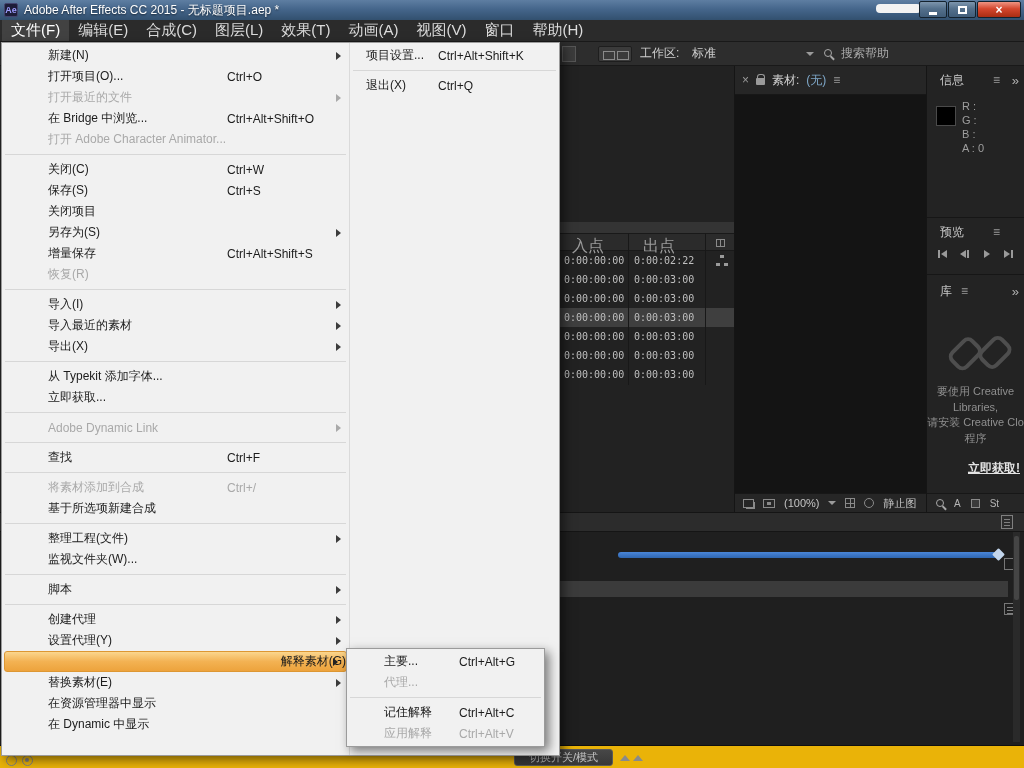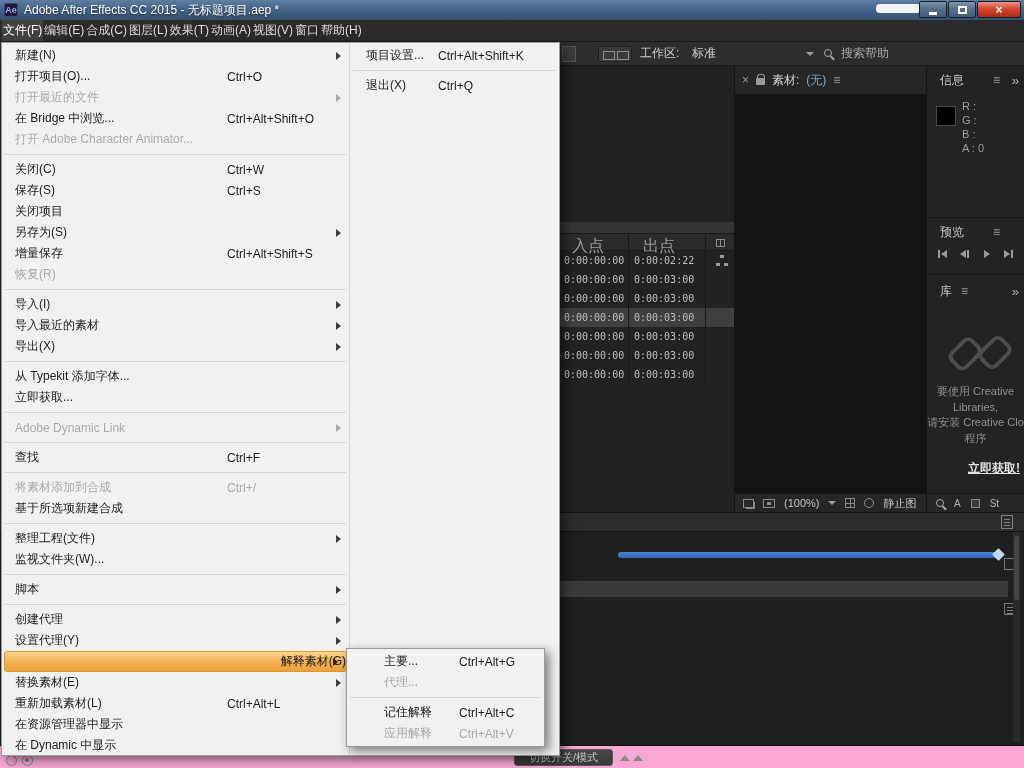--- a/index.html
+++ b/index.html
@@ -20,21 +20,21 @@
              background:linear-gradient(180deg,#7d95ad,#54708c 45%,#415d79);
              display:flex; align-items:center; justify-content:center; }
   .win-btn.close { width:44px; background:linear-gradient(180deg,#ee9483,#d4472e 45%,#a92d13);
                    font-size:12px; font-weight:bold; }
   .glyph-min { width:8px; height:3px; background:#fff; margin-top:7px; }
   .glyph-max { width:9px; height:8px; border:2px solid #fff; }
 
   
   .menubar { position:absolute; left:0; top:20px; width:100%; height:22px; background:#2b2b2b;
              border-bottom:1px solid #191919; display:flex; align-items:stretch; padding-left:2px; }
-  .mb-item { color:#dcdcdc; font-size:12px; padding:0 1px; display:flex; align-items:center; cursor:default; white-space:nowrap; }
+  .mb-item { color:#dcdcdc; font-size:15px; padding:0 9px; display:flex; align-items:center; cursor:default; white-space:nowrap; }
   .mb-item.active { background:#424242; color:#fff; }
 
   
   .toolbar { position:absolute; left:0; top:42px; width:100%; height:24px; background:#2d2d2d; border-bottom:1px solid #191919; }
   .tb-tool1 { position:absolute; left:562px; top:4px; width:14px; height:16px; background:#3b3b3b; border:1px solid #565656; }
   .tb-ws-icon { position:absolute; left:598px; top:4px; width:34px; height:16px; background:#3b3b3b;
                 border:1px solid #1e1e1e; border-radius:2px; }
   .tb-ws-icon::before { content:""; position:absolute; left:4px; top:4px; width:10px; height:7px; border:1px solid #8a8a8a; }
   .tb-ws-icon::after  { content:""; position:absolute; left:18px; top:4px; width:10px; height:7px; border:1px solid #8a8a8a; }
   .tb-text { position:absolute; top:0; line-height:23px; font-size:12px; color:#cfcfcf; white-space:nowrap; }
@@ -120,36 +120,36 @@
   .doc-icon::before { content:""; position:absolute; left:2px; top:3px; width:6px; height:1px; background:#7f7f7f; box-shadow:0 3px 0 #7f7f7f,0 6px 0 #7f7f7f; }
   .tl-main { position:absolute; left:0; top:532px; width:100%; height:213px; background:#1f1f1f; }
   .tl-navbar { position:absolute; left:618px; top:20px; width:384px; height:6px; border-radius:3px;
                background:linear-gradient(180deg,#4a86d8,#2f66b0); }
   .tl-handle { position:absolute; left:376px; top:-2px; width:9px; height:9px; background:#c3d6ec; transform:rotate(45deg); border-radius:1px; }
   .tl-band { position:absolute; left:558px; top:49px; width:450px; height:16px; background:#3b3b3b; }
   .tl-icon-a { position:absolute; left:1004px; top:26px; width:14px; height:12px; border:1px solid #777; }
   .tl-icon-b { position:absolute; left:1004px; top:71px; width:14px; height:12px; border:1px solid #777; }
   .tl-scroll { position:absolute; left:1013px; top:0; width:7px; height:210px; background:#2a2a2a; }
   .tl-thumb { position:absolute; left:1px; top:4px; width:5px; height:64px; background:#454545; border-radius:2px; }
-  .tl-bottom { position:absolute; left:0; top:745px; width:100%; height:23px; background:#f9a8d4; border-top:1px solid #101010; }
+  .tl-bottom { position:absolute; left:0; top:745px; width:100%; height:23px; background:#eab308; border-top:1px solid #101010; }
   .toggle-circle { position:absolute; top:9px; width:11px; height:11px; border:1.5px solid #808080; border-radius:50%; }
   .toggle-circle.dot::after { content:""; position:absolute; left:2px; top:2px; width:4px; height:4px; background:#808080; border-radius:50%; }
   .tl-toggle-btn { position:absolute; left:514px; top:3px; width:99px; height:17px;
                    background:linear-gradient(180deg,#474747,#383838); border:1px solid #5a5a5a; border-radius:3px;
                    color:#c6c6c6; font-size:11px; display:flex; align-items:center; justify-content:center; white-space:nowrap; }
   .tri-up { width:0; height:0; border-left:5px solid transparent; border-right:5px solid transparent; border-bottom:6px solid #8a8a8a; }
   .tl-tris { position:absolute; left:620px; top:9px; display:flex; gap:3px; }
 
   
   .menu-panel { position:absolute; left:1px; top:42px; width:559px; height:714px; background:#f1f1f1;
                 border:1px solid #9b9b9b; box-shadow:4px 4px 10px rgba(0,0,0,.5); z-index:100; display:flex; }
   .menu-col1 { width:347px; padding-top:2px; }
   .menu-col2 { flex:1; border-left:1px solid #dadada; padding-top:2px; }
   .mi { position:relative; height:21px; display:flex; align-items:center; font-size:12px; color:#1c1c1c; white-space:nowrap; }
-  .menu-col1 .mi { padding-left:13px; }
+  .menu-col1 .mi { padding-left:46px; }
   .menu-col1 .mi .mi-shortcut { position:absolute; left:225px; }
   .menu-col2 .mi { padding-left:16px; }
   .menu-col2 .mi .mi-shortcut { position:absolute; left:88px; }
   .mi-arrow { position:absolute; right:8px; width:0; height:0; border-top:4px solid transparent;
               border-bottom:4px solid transparent; border-left:5px solid #3c3c3c; display:none; }
   .mi.has-sub .mi-arrow { display:block; }
   .mi.disabled { color:#a9a9a9; }
   .mi.disabled .mi-arrow { border-left-color:#a9a9a9; }
   .mi.sep { height:9px; padding:0 !important; }
   .mi.sep::after { content:""; position:absolute; left:3px; right:3px; top:4px; border-top:1px solid #d7d7d7; }
@@ -604,25 +604,20 @@
           <span class="mi-shortcut"></span>
           <span class="mi-arrow"></span>
         </div>
 
         <div class="mi has-sub">
           <span class="mi-label">替换素材(E)</span>
           <span class="mi-shortcut"></span>
           <span class="mi-arrow"></span>
         </div>
 
-        <div class="mi">
-          <span class="mi-label">重新加载素材(L)</span>
-          <span class="mi-shortcut">Ctrl+Alt+L</span>
-
-        </div>
 
         <div class="mi">
           <span class="mi-label">在资源管理器中显示</span>
           <span class="mi-shortcut"></span>
 
         </div>
 
         <div class="mi">
           <span class="mi-label">在 Dynamic 中显示</span>
           <span class="mi-shortcut"></span>

